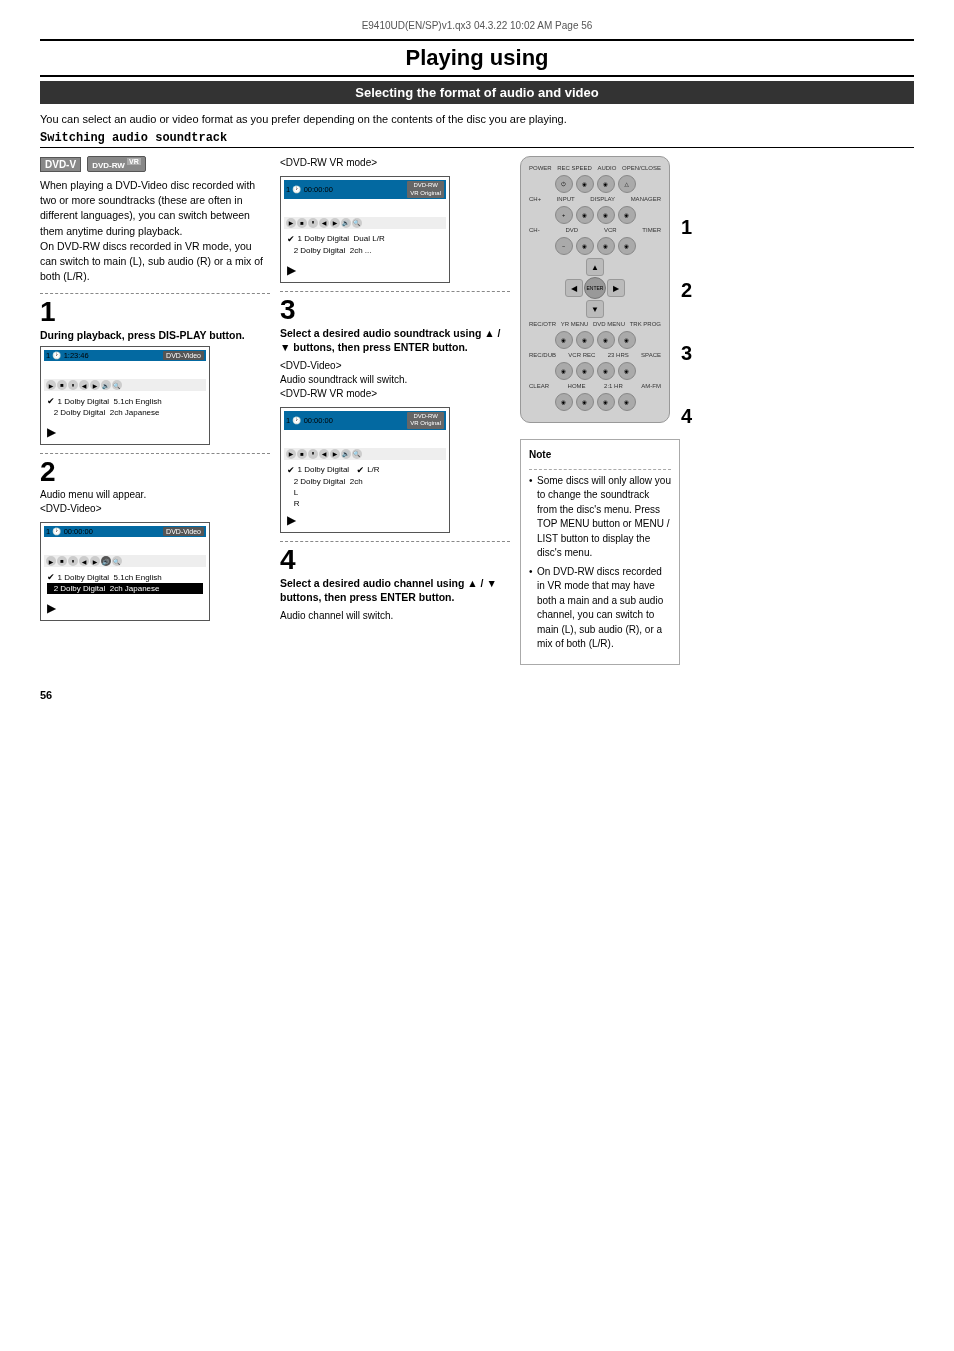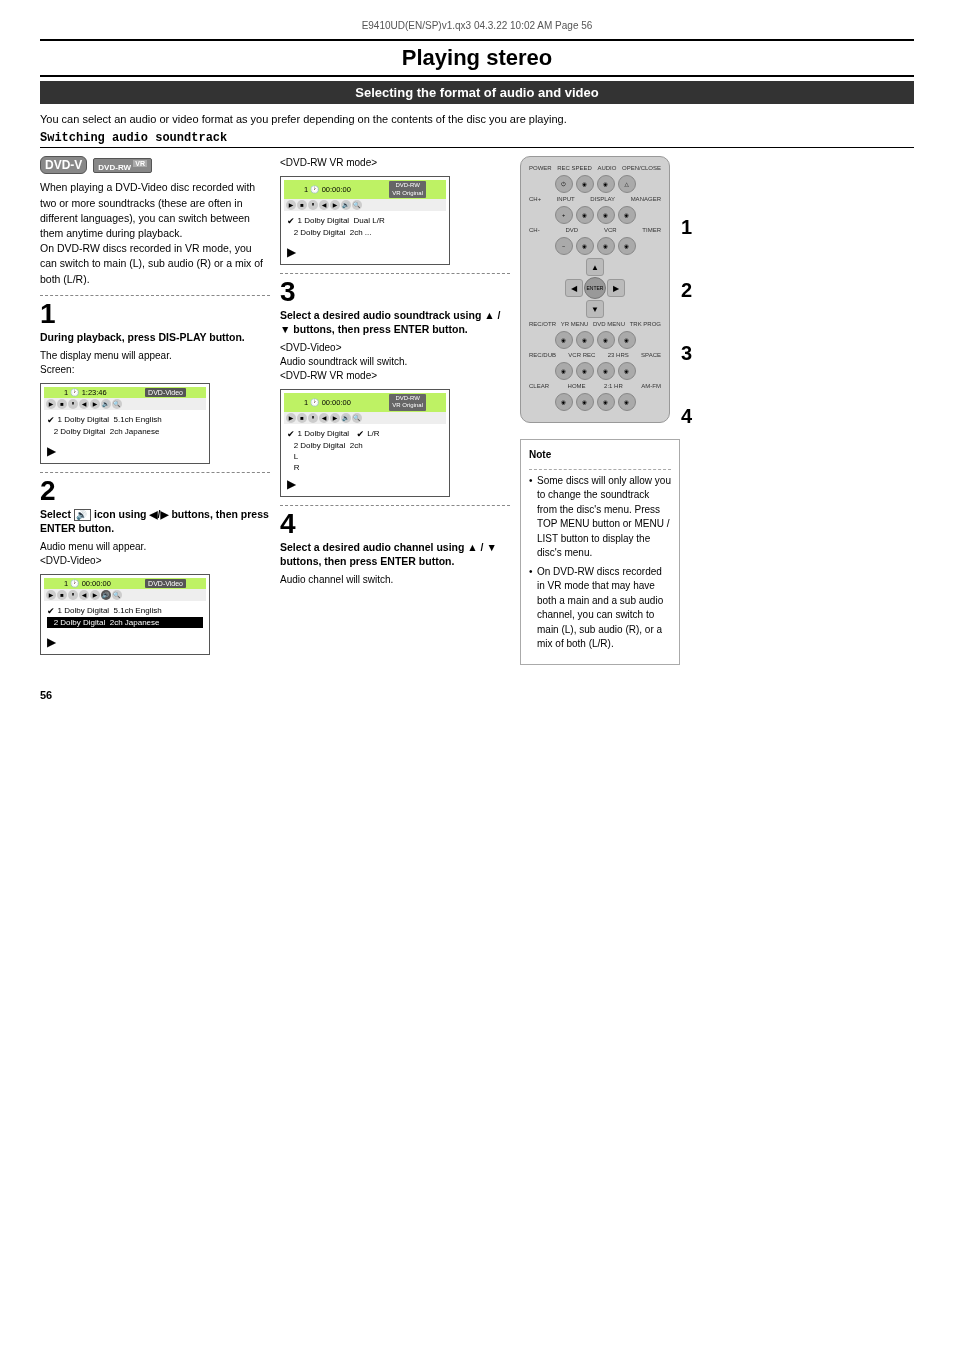--- a/index.html
+++ b/index.html
@@ -70,24 +70,24 @@
     }
     .disc-icons {
       display: flex;
       gap: 6px;
       margin-bottom: 6px;
       align-items: center;
     }
     .disc-icon-dvdv {
       background: #888;
       color: #fff;
-      font-size: 12px;
+      font-size: 10px;
       font-weight: bold;
       padding: 1px 4px;
-      border-radius: 6px;
+      border-radius: 0;
       border: 1px solid #555;
     }
     .disc-icon-dvdrw {
       background: #888;
       color: #fff;
       font-size: 8px;
       font-weight: bold;
       padding: 1px 4px;
       border-radius: 2px;
       border: 1px solid #555;
@@ -132,24 +132,24 @@
       background: #fff;
       width: 170px;
       padding: 3px;
       margin-bottom: 8px;
       font-size: 8px;
     }
     .screen-header {
       display: flex;
       justify-content: space-between;
       align-items: center;
-      background: #bef264;
-      padding: 1px 20px;
+      background: #0369a1;
+      padding: 1px 2px;
       font-size: 7.5px;
-      margin-bottom: 0;
+      margin-bottom: 18px;
     }
     .screen-badge {
       background: #555;
       color: #fff;
       font-size: 7px;
       padding: 1px 3px;
       border-radius: 1px;
     }
     .screen-badge-rw {
       background: #666;
@@ -349,21 +349,21 @@
     }
   </style>
 </head>
 <body>
 
 <div class="page-header">
   <span>E9410UD(EN/SP)v1.qx3   04.3.22   10:02 AM   Page 56</span>
 </div>
 
 <div class="page-title-bar">
-  <div class="page-title">Playing stereo</div>
+  <div class="page-title">Playing using</div>
 </div>
 
 <div class="section-title-bar">
   <span>Selecting the format of audio and video</span>
 </div>
 
 <p class="intro-text">You can select an audio or video format as you prefer depending on the contents of the disc you are playing.</p>
 
 <div class="subsection-title">Switching audio soundtrack</div>
 
@@ -374,21 +374,20 @@
     <div class="disc-icons">
       <span class="disc-icon-dvdv">DVD-V</span>
       <span class="disc-icon-dvdrw">DVD-RW <span class="vr-badge">VR</span></span>
     </div>
 
     <p class="body-text">When playing a DVD-Video disc recorded with two or more soundtracks (these are often in different languages), you can switch between them anytime during playback.<br>On DVD-RW discs recorded in VR mode, you can switch to main (L), sub audio (R) or a mix of both (L/R).</p>
 
     <hr class="step-divider">
     <div class="step-number">1</div>
     <p class="step-instruction">During playback, press DIS-PLAY button.</p>
-    <p class="step-sub">The display menu will appear.<br>Screen:</p>
 
     <div class="screen-mock">
       <div class="screen-header">
         <span>1 🕐 1:23:46</span>
         <span class="screen-badge">DVD-Video</span>
       </div>
       <div class="screen-icons-row">
         <div class="screen-icon">▶</div>
         <div class="screen-icon">■</div>
         <div class="screen-icon">⏸</div>
@@ -399,21 +398,20 @@
       </div>
       <div class="screen-body">
         <div class="screen-row"><span class="check">✔</span> 1 Dolby Digital&nbsp; 5.1ch English</div>
         <div class="screen-row">&nbsp;&nbsp; 2 Dolby Digital&nbsp; 2ch Japanese</div>
       </div>
       <div class="screen-play">▶</div>
     </div>
 
     <hr class="step-divider">
     <div class="step-number">2</div>
-    <p class="step-instruction">Select <span style="border:1px solid #555;padding:0 2px;font-size:9px;">🔊</span> icon using ◀/▶ buttons, then press ENTER button.</p>
     <p class="step-sub">Audio menu will appear.<br>&lt;DVD-Video&gt;</p>
 
     <div class="screen-mock">
       <div class="screen-header">
         <span>1 🕐 00:00:00</span>
         <span class="screen-badge">DVD-Video</span>
       </div>
       <div class="screen-icons-row">
         <div class="screen-icon">▶</div>
         <div class="screen-icon">■</div>

